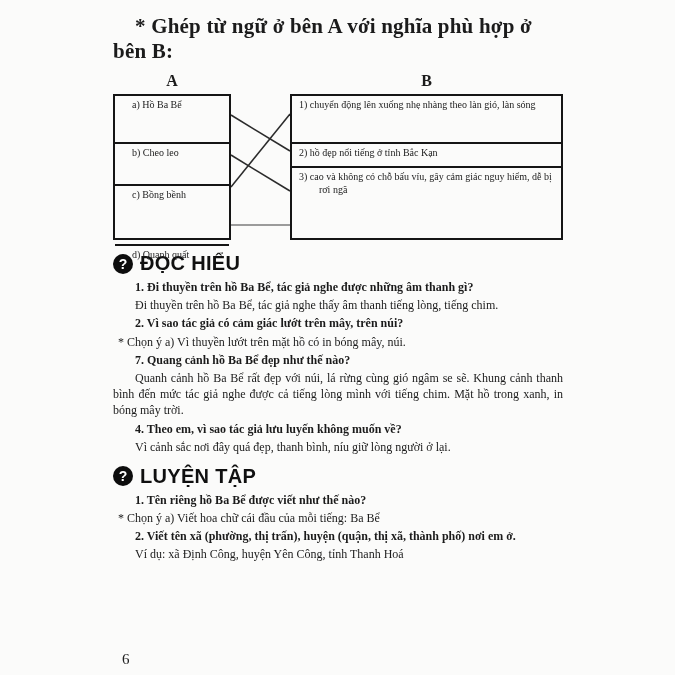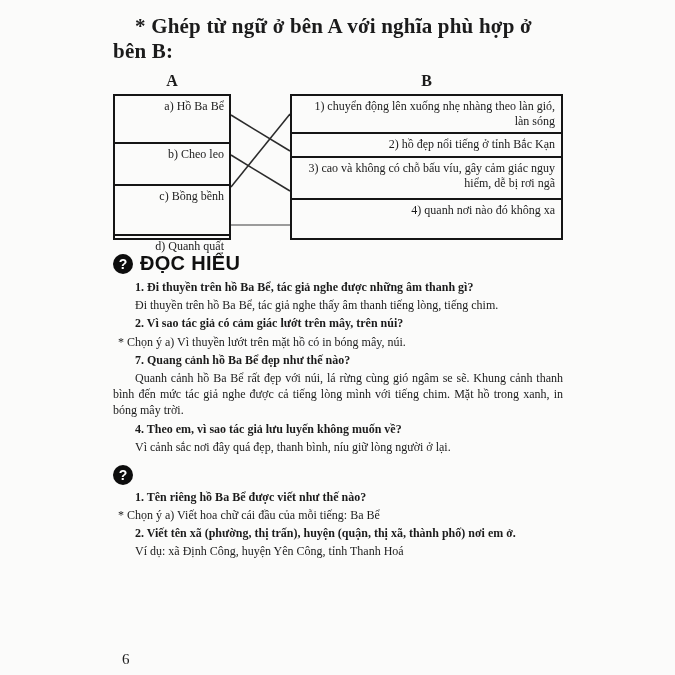--- a/index.html
+++ b/index.html
@@ -30,25 +30,24 @@
   .hdr-b { left:177px; width:273px; }
   .tbl {
     position:absolute; top:22px;
     border:2px solid #151515;
     background:transparent;
   }
   .tbl-a { left:0; width:118px; height:146px; }
   .tbl-b { left:177px; width:273px; height:146px; }
   .trow {
     border-top:2px solid #151515;
-    padding:3px 5px 0 5px;
-    font-size:12px;
+    padding:3px 5px 0 17px;
+    font-size:10px;
     line-height:1.28;
     overflow:hidden;
-    text-align:right;
   }
   .trow:first-child { border-top:none; }
   .tbl-b .trow { padding-left:27px; text-indent:-20px; padding-right:6px; }
   .match-lines { position:absolute; left:118px; top:22px; }
 
   
   .section-heading { margin-top:10px; margin-bottom:4px; display:flex; align-items:center; }
   .q-icon {
     width:20px; height:20px; border-radius:50%;
     background:#0d0d0d; color:#fff;
@@ -84,29 +83,28 @@
 
   <div class="exercise-title">* Ghép từ ngữ ở bên A với nghĩa phù hợp ở bên B:</div>
 
   <div class="match-area">
     <div class="col-header hdr-a">A</div>
     <div class="col-header hdr-b">B</div>
 
     <div class="tbl tbl-a">
       <div class="trow" style="height:46px">a) Hồ Ba Bể</div>
       <div class="trow" style="height:42px">b) Cheo leo</div>
-      <div class="trow" style="height:50px">c) Bồng bềnh</div>
+      <div class="trow" style="height:60px">c) Bồng bềnh</div>
       <div class="trow" style="height:27px">d) Quanh quất</div>
     </div>
 
     <div class="tbl tbl-b">
-      <div class="trow" style="height:36px">1) chuyển động lên xuống nhẹ nhàng theo làn gió, làn sóng</div>
+      <div class="trow" style="height:46px">1) chuyển động lên xuống nhẹ nhàng theo làn gió, làn sóng</div>
       <div class="trow" style="height:24px">2) hồ đẹp nổi tiếng ở tỉnh Bắc Kạn</div>
       <div class="trow" style="height:42px">3) cao và không có chỗ bấu víu, gây cảm giác nguy hiểm, dễ bị rơi ngã</div>
-      <div class="trow" style="height:27px">4) quanh nơi nào đó không xa</div>
     </div>
 
     <svg class="match-lines" width="59" height="146" viewBox="0 0 59 146">
       <line x1="0" y1="21" x2="59" y2="57" stroke="#2b2b2b" stroke-width="1.5"></line>
       <line x1="0" y1="61" x2="59" y2="97" stroke="#2b2b2b" stroke-width="1.5"></line>
       <line x1="0" y1="93" x2="59" y2="20" stroke="#2b2b2b" stroke-width="1.5"></line>
       <line x1="0" y1="131" x2="59" y2="131" stroke="#9b9b9b" stroke-width="2"></line>
     </svg>
   </div>
 
@@ -122,20 +120,21 @@
   <p class="a star">* Chọn ý a) Vì thuyền lướt trên mặt hồ có in bóng mây, núi.</p>
 
   <p class="q">7. Quang cảnh hồ Ba Bể đẹp như thế nào?</p>
   <p class="a">Quanh cảnh hồ Ba Bể rất đẹp với núi, lá rừng cùng gió ngâm se sẽ. Khung cảnh thanh bình đến mức tác giả nghe được cả tiếng lòng mình với tiếng chim. Mặt hồ trong xanh, in bóng mây trời.</p>
 
   <p class="q">4. Theo em, vì sao tác giả lưu luyến không muốn về?</p>
   <p class="a">Vì cảnh sắc nơi đây quá đẹp, thanh bình, níu giữ lòng người ở lại.</p>
 
   <div class="section-heading">
     <span class="q-icon">?</span>
+    <span class="section-title">LUYỆN TẬP</span>
   </div>
 
   <p class="q">1. Tên riêng hồ Ba Bể được viết như thế nào?</p>
   <p class="a star">* Chọn ý a) Viết hoa chữ cái đầu của mỗi tiếng: Ba Bể</p>
 
   <p class="q">2. Viết tên xã (phường, thị trấn), huyện (quận, thị xã, thành phố) nơi em ở.</p>
   <p class="a">Ví dụ: xã Định Công, huyện Yên Công, tỉnh Thanh Hoá</p>
 
 </div>
 

